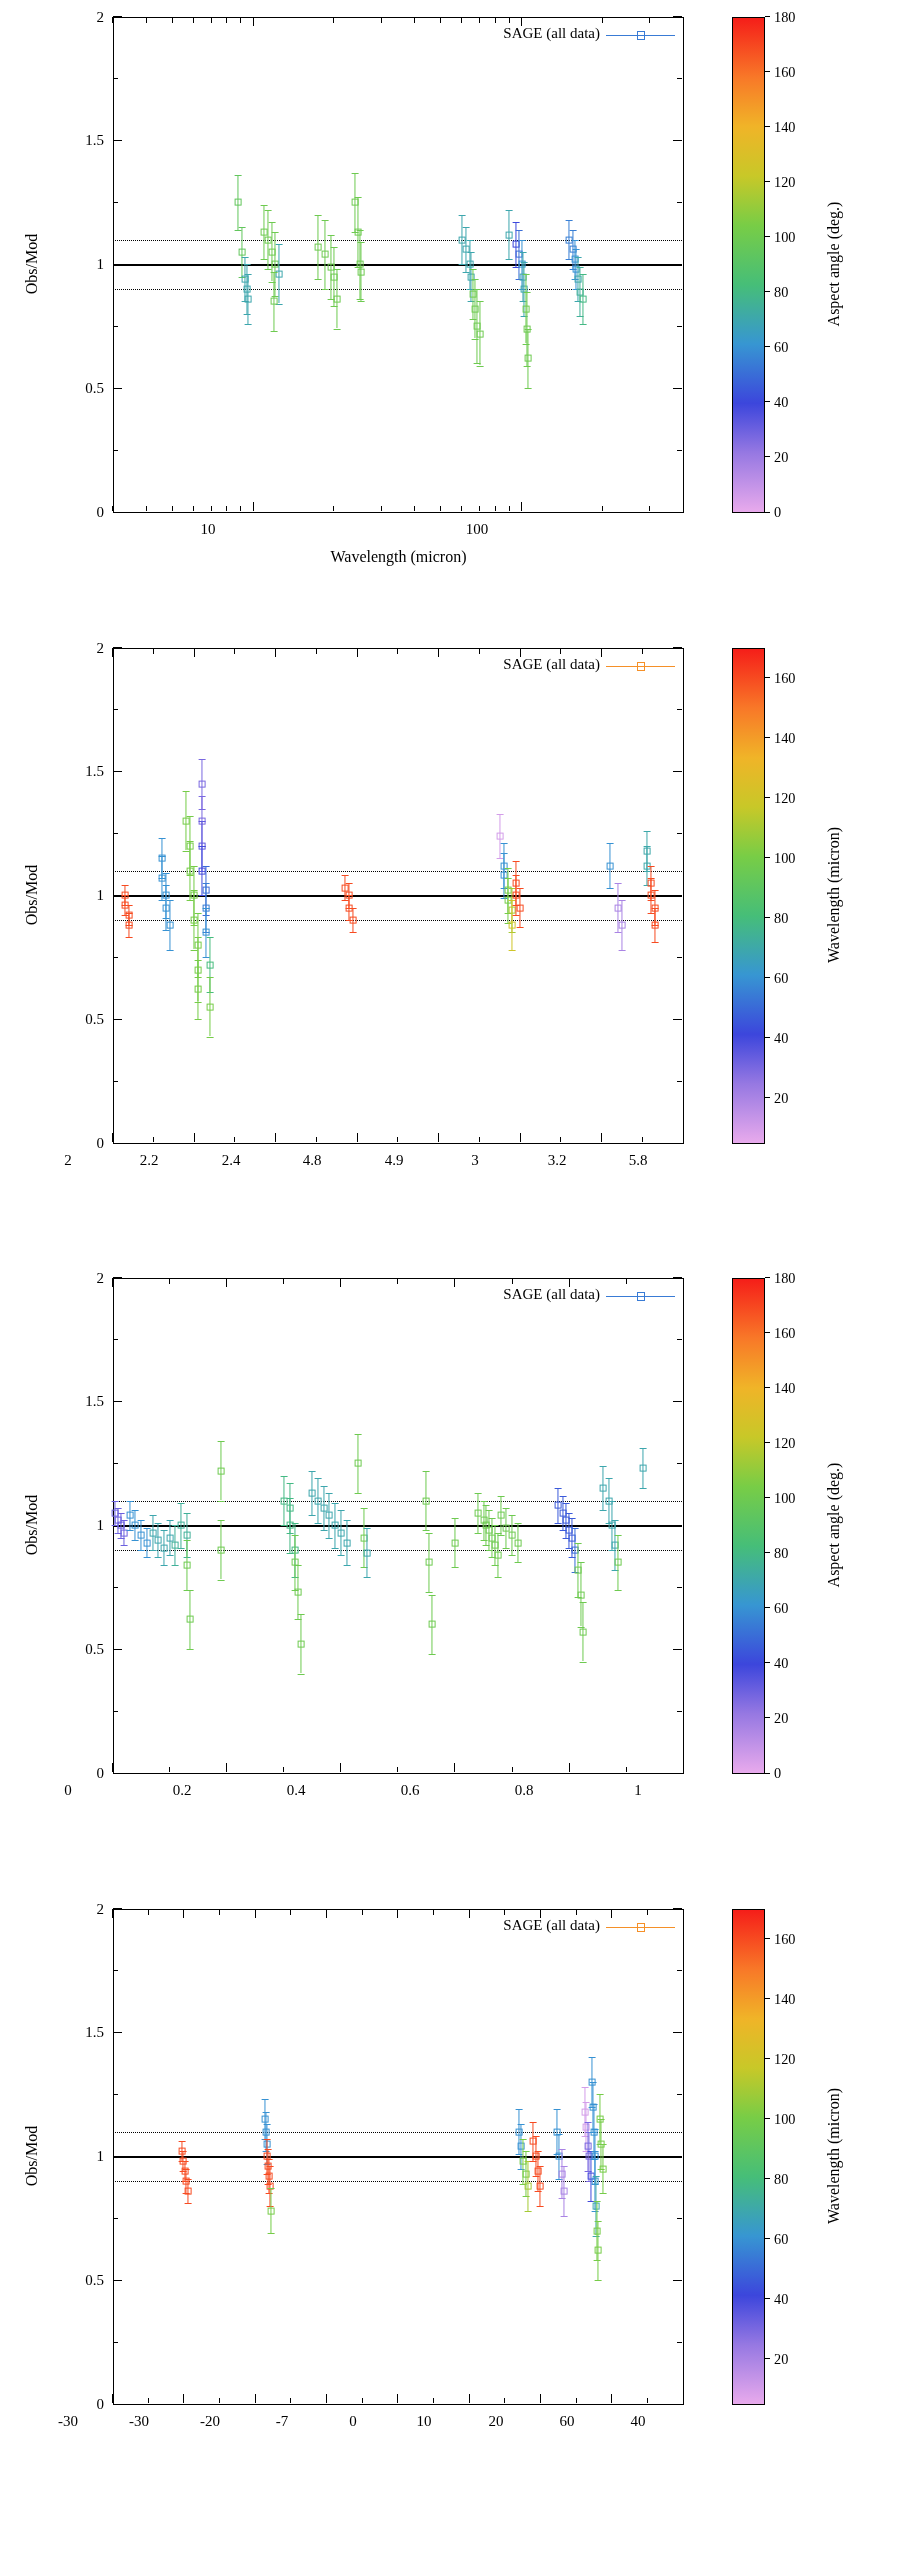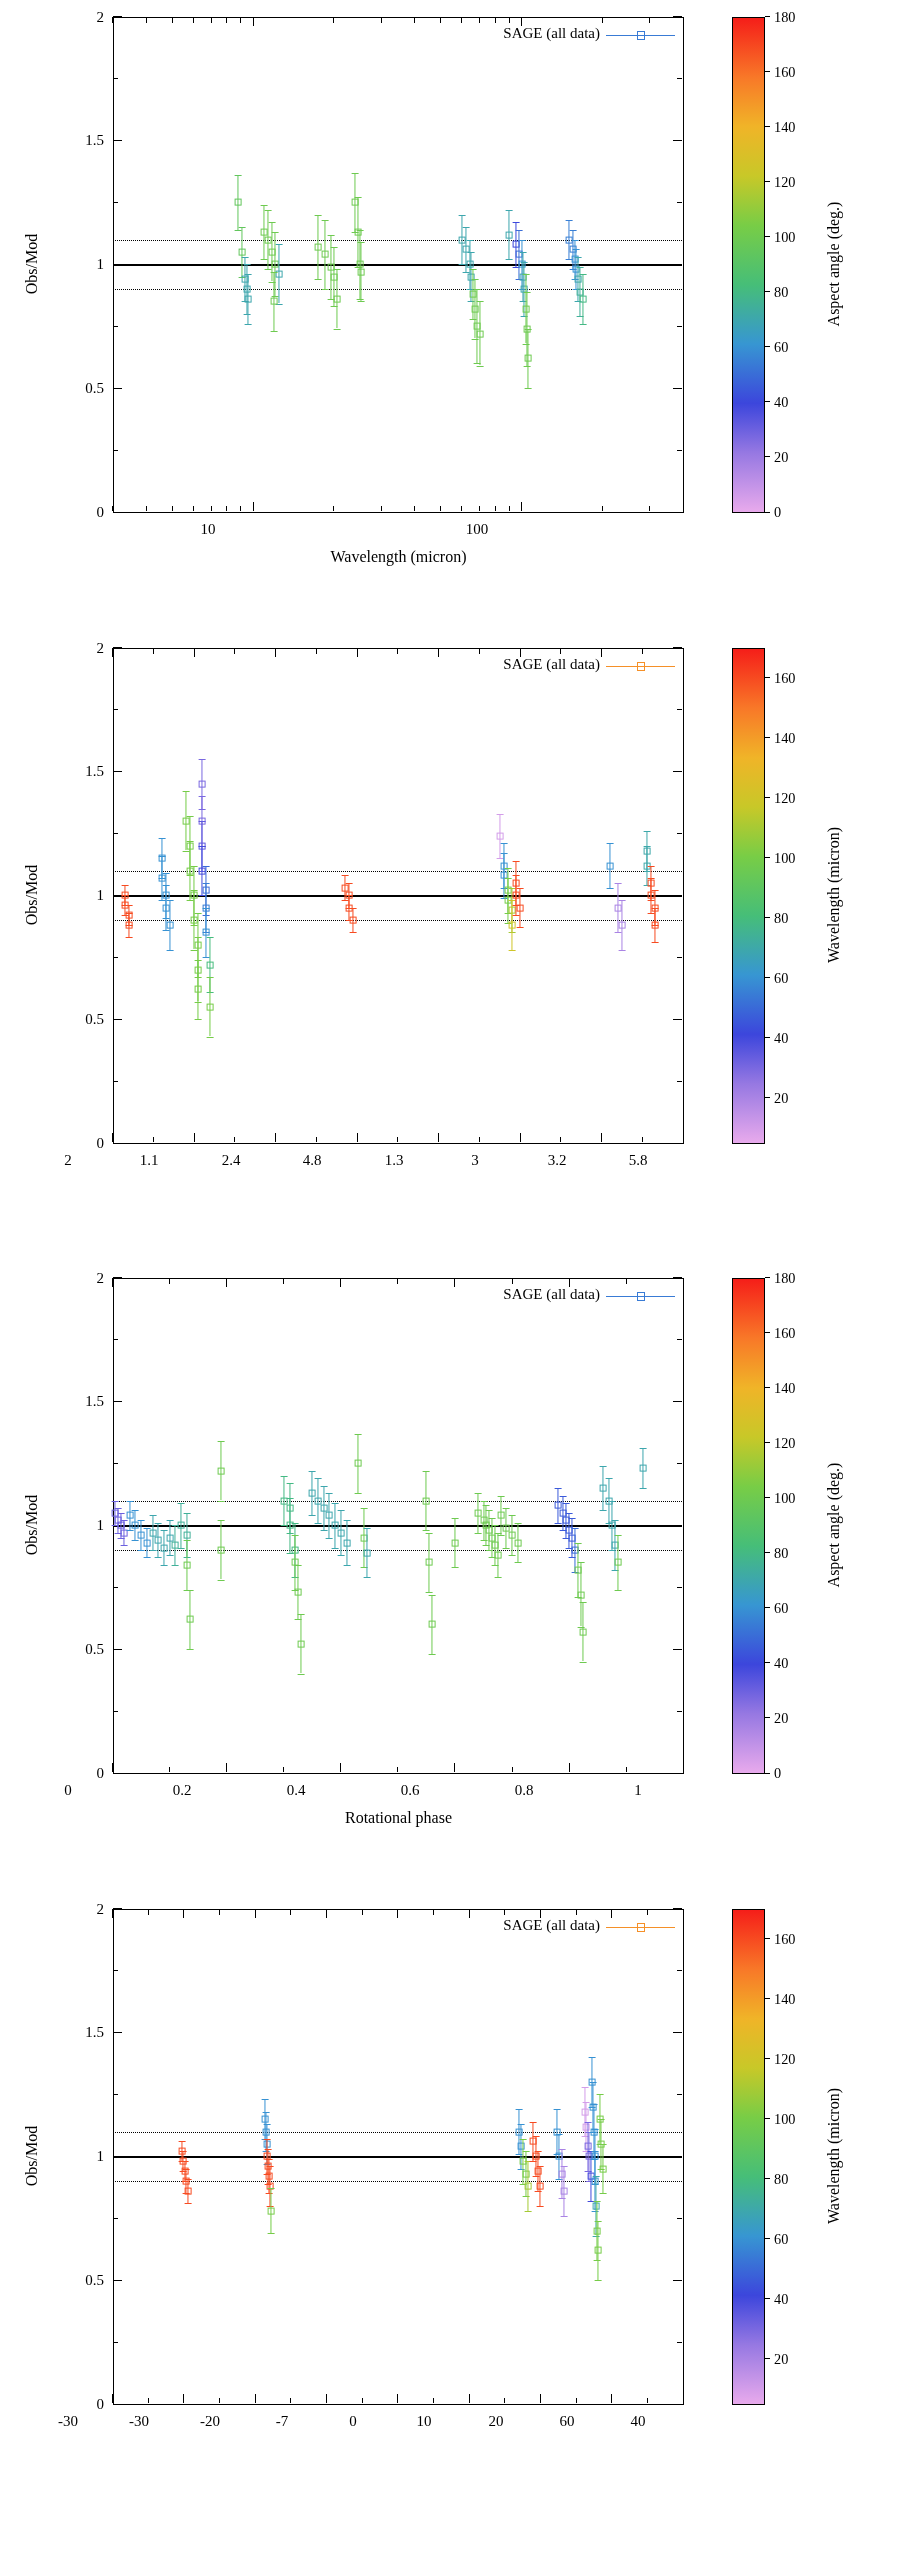--- a/index.html
+++ b/index.html
@@ -360,30 +360,30 @@
         <div class="tick v" style="left: 677px; top: 326px; height: 1.1px; width: 5.3px;"></div>
         <div class="tick v" style="left: 113px; top: 202px; height: 1.1px; width: 5.3px;"></div>
         <div class="tick v" style="left: 677px; top: 202px; height: 1.1px; width: 5.3px;"></div>
         <div class="tick v" style="left: 113px; top: 78px; height: 1.1px; width: 5.3px;"></div>
         <div class="tick v" style="left: 677px; top: 78px; height: 1.1px; width: 5.3px;"></div>
         <div class="tick h" style="left: 112px; top: 502px; width: 1.1px; height: 9px;"></div>
         <div class="tick h" style="left: 112px; top: 17.3px; width: 1.1px; height: 9px;"></div>
         <div class="xlabtxt" style="left: 68px; top: 521px; width: 90px; margin-left: -45px; transform: none;">2</div>
         <div class="tick h" style="left: 194px; top: 502px; width: 1.1px; height: 9px;"></div>
         <div class="tick h" style="left: 194px; top: 17.3px; width: 1.1px; height: 9px;"></div>
-        <div class="xlabtxt" style="left: 149px; top: 521px; width: 90px; margin-left: -45px; transform: none;">1.1</div>
+        <div class="xlabtxt" style="left: 149px; top: 521px; width: 90px; margin-left: -45px; transform: none;">2.2</div>
         <div class="tick h" style="left: 275px; top: 502px; width: 1.1px; height: 9px;"></div>
         <div class="tick h" style="left: 275px; top: 17.3px; width: 1.1px; height: 9px;"></div>
         <div class="xlabtxt" style="left: 231px; top: 521px; width: 90px; margin-left: -45px; transform: none;">2.4</div>
         <div class="tick h" style="left: 357px; top: 502px; width: 1.1px; height: 9px;"></div>
         <div class="tick h" style="left: 357px; top: 17.3px; width: 1.1px; height: 9px;"></div>
         <div class="xlabtxt" style="left: 312px; top: 521px; width: 90px; margin-left: -45px; transform: none;">4.8</div>
         <div class="tick h" style="left: 438px; top: 502px; width: 1.1px; height: 9px;"></div>
         <div class="tick h" style="left: 438px; top: 17.3px; width: 1.1px; height: 9px;"></div>
-        <div class="xlabtxt" style="left: 394px; top: 521px; width: 90px; margin-left: -45px; transform: none;">1.3</div>
+        <div class="xlabtxt" style="left: 394px; top: 521px; width: 90px; margin-left: -45px; transform: none;">4.9</div>
         <div class="tick h" style="left: 520px; top: 502px; width: 1.1px; height: 9px;"></div>
         <div class="tick h" style="left: 520px; top: 17.3px; width: 1.1px; height: 9px;"></div>
         <div class="xlabtxt" style="left: 475px; top: 521px; width: 90px; margin-left: -45px; transform: none;">3</div>
         <div class="tick h" style="left: 601px; top: 502px; width: 1.1px; height: 9px;"></div>
         <div class="tick h" style="left: 601px; top: 17.3px; width: 1.1px; height: 9px;"></div>
         <div class="xlabtxt" style="left: 557px; top: 521px; width: 90px; margin-left: -45px; transform: none;">3.2</div>
         <div class="tick h" style="left: 683px; top: 502px; width: 1.1px; height: 9px;"></div>
         <div class="tick h" style="left: 683px; top: 17.3px; width: 1.1px; height: 9px;"></div>
         <div class="xlabtxt" style="left: 638px; top: 521px; width: 90px; margin-left: -45px; transform: none;">5.8</div>
         <div class="tick h" style="left: 153px; top: 506px; width: 1.1px; height: 5.3px;"></div>
@@ -674,21 +674,20 @@
         <div class="tick h" style="left: 169px; top: 506px; width: 1.1px; height: 5.3px;"></div>
         <div class="tick h" style="left: 169px; top: 17.3px; width: 1.1px; height: 5.3px;"></div>
         <div class="tick h" style="left: 283px; top: 506px; width: 1.1px; height: 5.3px;"></div>
         <div class="tick h" style="left: 283px; top: 17.3px; width: 1.1px; height: 5.3px;"></div>
         <div class="tick h" style="left: 397px; top: 506px; width: 1.1px; height: 5.3px;"></div>
         <div class="tick h" style="left: 397px; top: 17.3px; width: 1.1px; height: 5.3px;"></div>
         <div class="tick h" style="left: 512px; top: 506px; width: 1.1px; height: 5.3px;"></div>
         <div class="tick h" style="left: 512px; top: 17.3px; width: 1.1px; height: 5.3px;"></div>
         <div class="tick h" style="left: 626px; top: 506px; width: 1.1px; height: 5.3px;"></div>
         <div class="tick h" style="left: 626px; top: 17.3px; width: 1.1px; height: 5.3px;"></div>
-        <div class="axis-title" style="left: 113px; top: 548px; width: 571px;">Rotational phase</div>
         <div class="axis-title vert" style="left: 32px; top: 264px; transform: rotate(-90deg) translate(-50%, -50%);">Obs/Mod</div>
         <div class="legend" style="left: 360px; top: 35px; width: 315px; height: 0.8px;">
           <div class="lg-text">SAGE (all data)</div>
           <div class="lg-line" style="background: rgb(57, 123, 213);"></div>
           <div class="lg-sym" style="border-color: rgb(57, 123, 213);"></div>
         </div>
         <div class="ptgrp" style="width: 901px; height: 631px;">
           <div class="eb" style="left: 115px; top: 240px; height: 25px; color: rgb(108, 97, 223); background: rgb(108, 97, 223);"></div>
           <div class="ebcap" style="left: 115px; top: 240px; color: rgb(108, 97, 223); background: rgb(108, 97, 223);"></div>
           <div class="ebcap" style="left: 115px; top: 264px; color: rgb(108, 97, 223); background: rgb(108, 97, 223);"></div>

